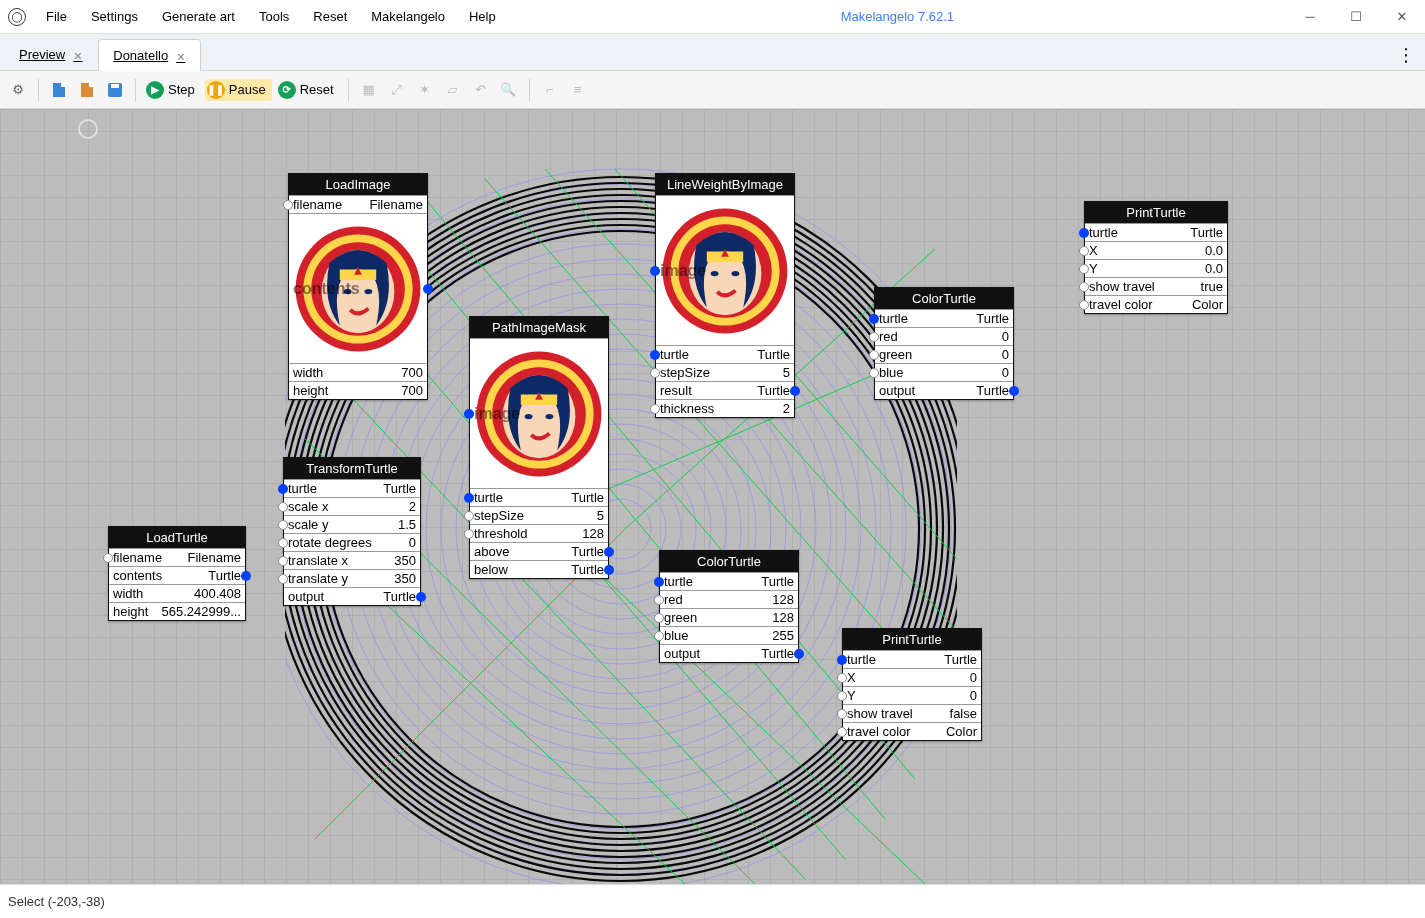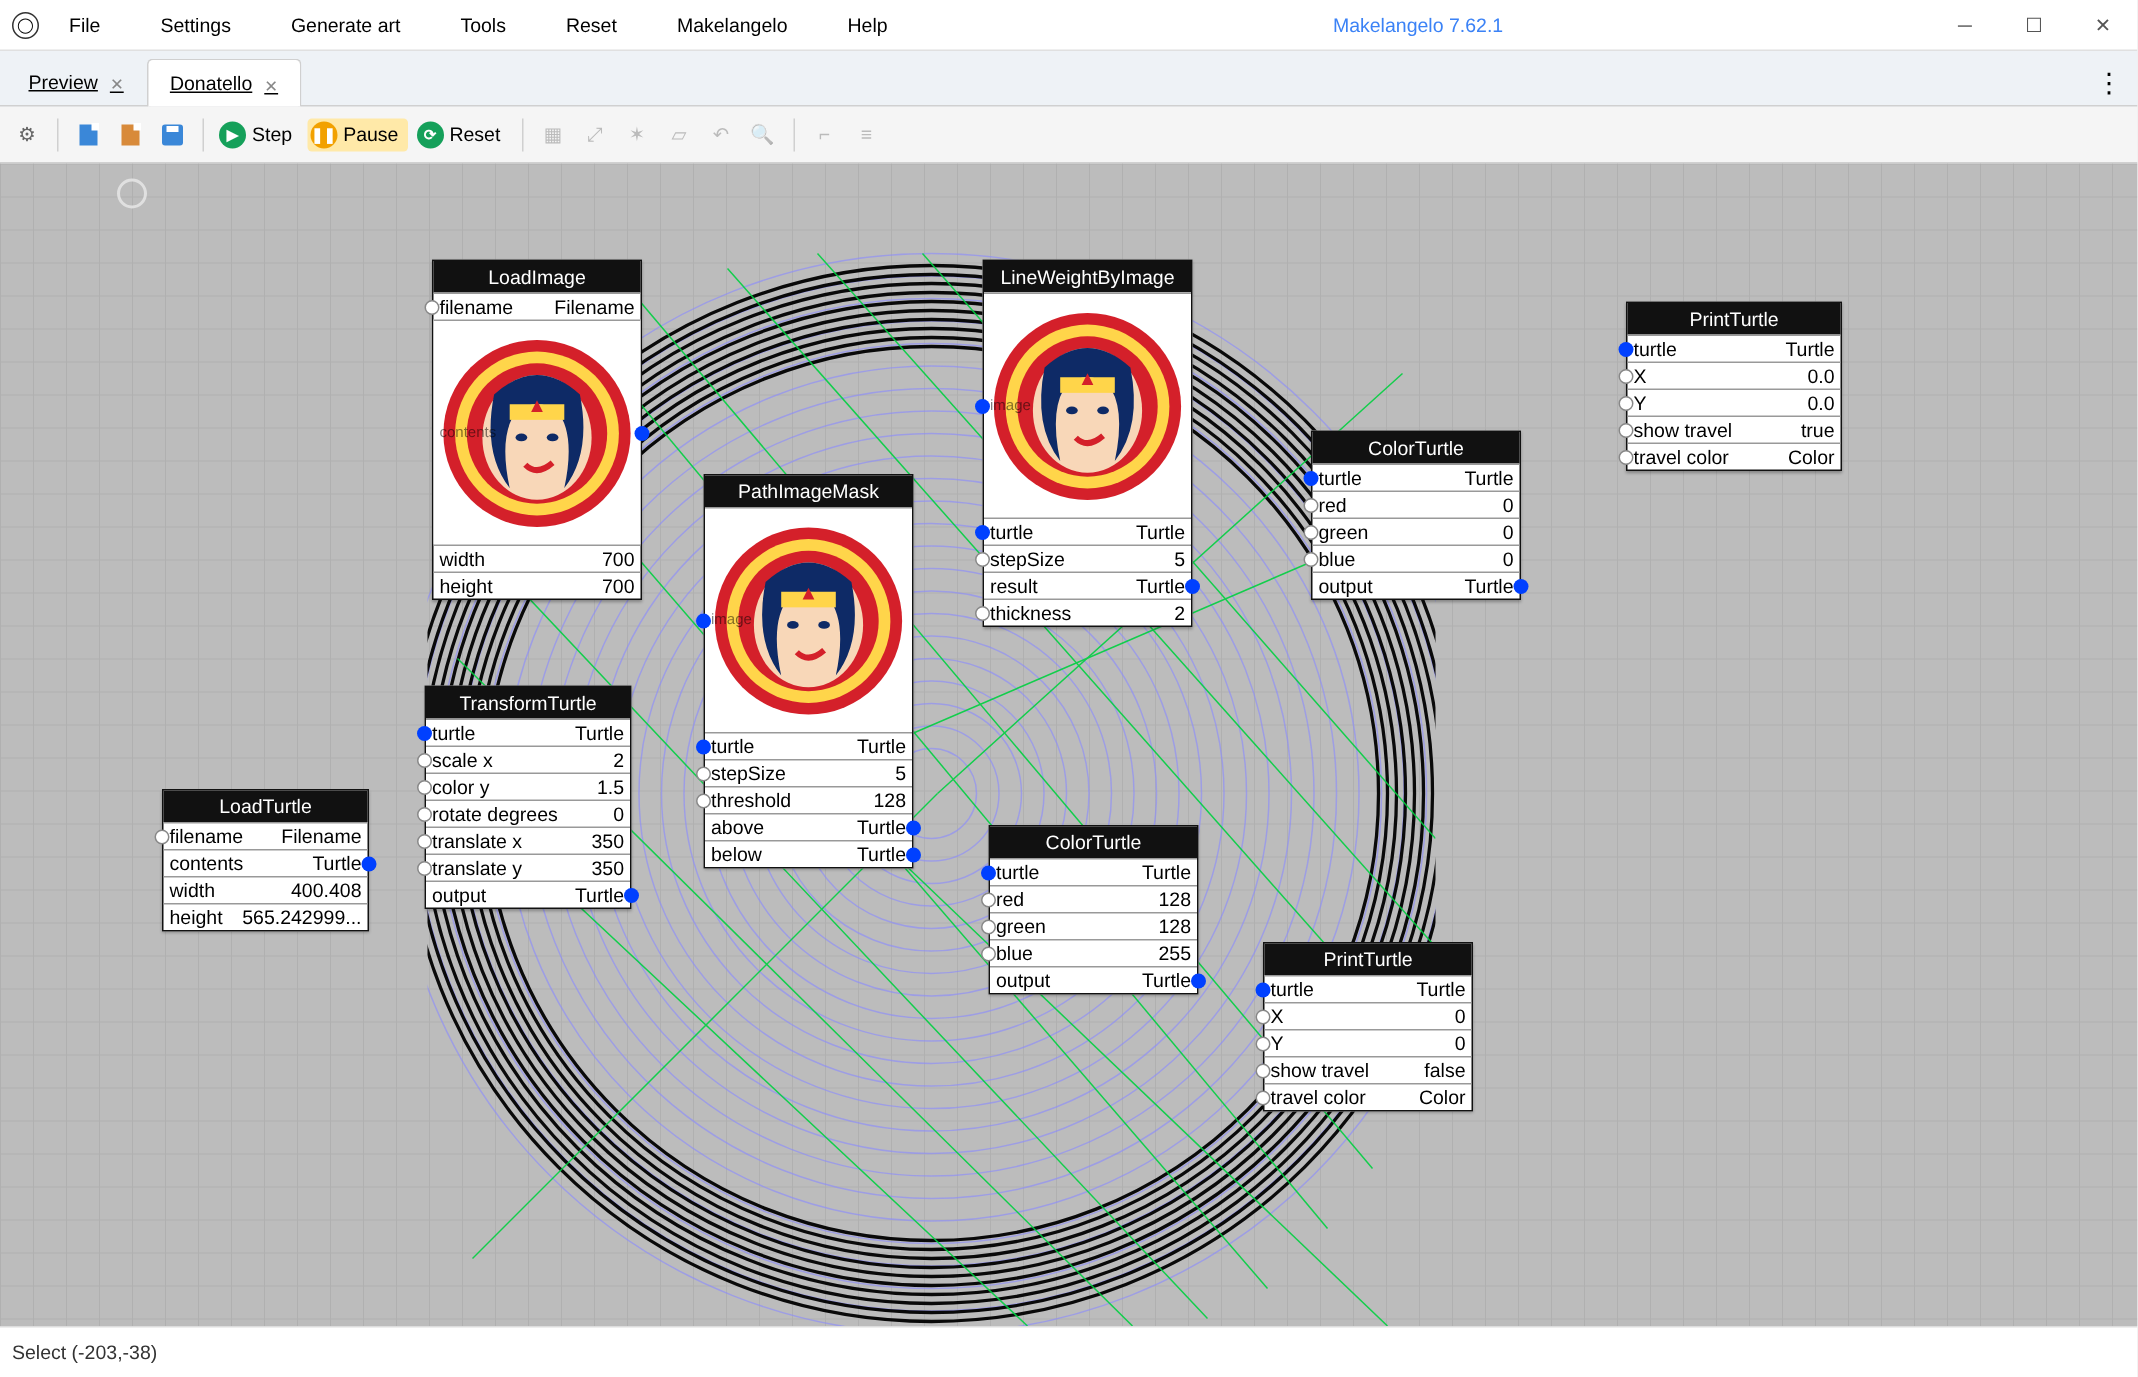--- a/index.html
+++ b/index.html
@@ -1,20 +1,20 @@
 <!DOCTYPE html>
 <html><head>
 <meta charset="utf-8">
 <style>
 * { box-sizing: border-box; margin: 0; padding: 0; font-family: "Segoe UI", Tahoma, sans-serif; font-size: 13px; }
 html, body { width: 1425px; height: 918px; overflow: hidden; background: #fff; }
 
 .titlebar { height: 34px; display: flex; align-items: center; background: #fff; border-bottom: 1px solid #e0e0e0; }
 .app-icon { width: 18px; height: 18px; margin: 0 8px; border: 1px solid #333; border-radius: 50%; display: flex; align-items: center; justify-content: center; font-size: 10px; }
-.menu { display: flex; gap: 16px; }
+.menu { display: flex; gap: 0; }
 .menu-item { padding: 8px 12px; cursor: default; }
 .title-center { flex: 1; text-align: center; color: #3b82f6; }
 .win-controls { display: flex; }
 .win-btn { width: 46px; height: 34px; display: flex; align-items: center; justify-content: center; color: #555; }
 
 .tabbar { height: 37px; background: #eef2f6; display: flex; align-items: flex-end; padding-left: 4px; border-bottom: 1px solid #d0d0d0; position: relative; }
 .tab { padding: 8px 14px; background: #eef2f6; border: 1px solid transparent; border-bottom: none; display: flex; align-items: center; gap: 8px; cursor: default; text-decoration: underline; }
 .tab.active { background: #fff; border-color: #d0d0d0; border-radius: 4px 4px 0 0; position: relative; top: 1px; }
 .tab-close { width: 10px; height: 10px; font-size: 11px; color: #888; }
 .tab-overflow { position: absolute; right: 12px; top: 10px; font-size: 18px; letter-spacing: -2px; }
@@ -42,21 +42,21 @@
 .node { position: absolute; background: #fff; border: 1px solid #111; box-shadow: 0 1px 2px rgba(0,0,0,0.3); font-size: 12px; }
 .node-title { background: #111; color: #fff; padding: 3px 6px; text-align: center; white-space: nowrap; }
 .node-row { height: 18px; border-top: 1px solid #999; display: flex; justify-content: space-between; align-items: center; padding: 0 4px; position: relative; }
 .port { position: absolute; width: 10px; height: 10px; border-radius: 50%; background: #0040ff; top: 4px; }
 .port.in { left: -6px; }
 .port.out { right: -6px; }
 .oport { width: 10px; height: 10px; border: 1px solid #888; border-radius: 50%; background: #fff; position: absolute; left: -6px; top: 4px; }
 .node-img { width: 100%; border-top: 1px solid #999; position: relative; display: flex; align-items: center; justify-content: center; background: #fff; }
 .node-img .port.in { top: 50%; transform: translateY(-5px); }
 .node-img .port.out { top: 50%; transform: translateY(-5px); right: -6px; }
-.node-img-label { position: absolute; left: 4px; color: rgba(0,0,0,0.5); font-size: 10px; }
+.node-img-label { position: absolute; left: 4px; color: rgba(0,0,0,0.5); font-size: 16px; font-weight: bold; }
 
 .wires { position: absolute; inset: 0; pointer-events: none; }
 
 .statusbar { height: 34px; background: #fff; border-top: 1px solid #ddd; display: flex; align-items: center; padding: 0 8px; color: #333; }
 
 .wface { width: 100%; height: 100%; }
 
 
 .ico-doc { width: 12px; height: 14px; background: #3a87d8; position: relative; }
 .ico-doc::after { content: ""; position: absolute; right: -1px; top: -1px; width: 5px; height: 5px; background: #fff; }
@@ -294,21 +294,21 @@
         <span>turtle</span>
         <span>Turtle</span>
         <span class="port in"></span>
       </div>
     <div class="node-row">
         <span>scale x</span>
         <span>2</span>
         <span class="oport"></span>
       </div>
     <div class="node-row">
-        <span>color y</span>
+        <span>scale y</span>
         <span>1.5</span>
         <span class="oport"></span>
       </div>
     <div class="node-row">
         <span>rotate degrees</span>
         <span>0</span>
         <span class="oport"></span>
       </div>
     <div class="node-row">
         <span>translate x</span>

